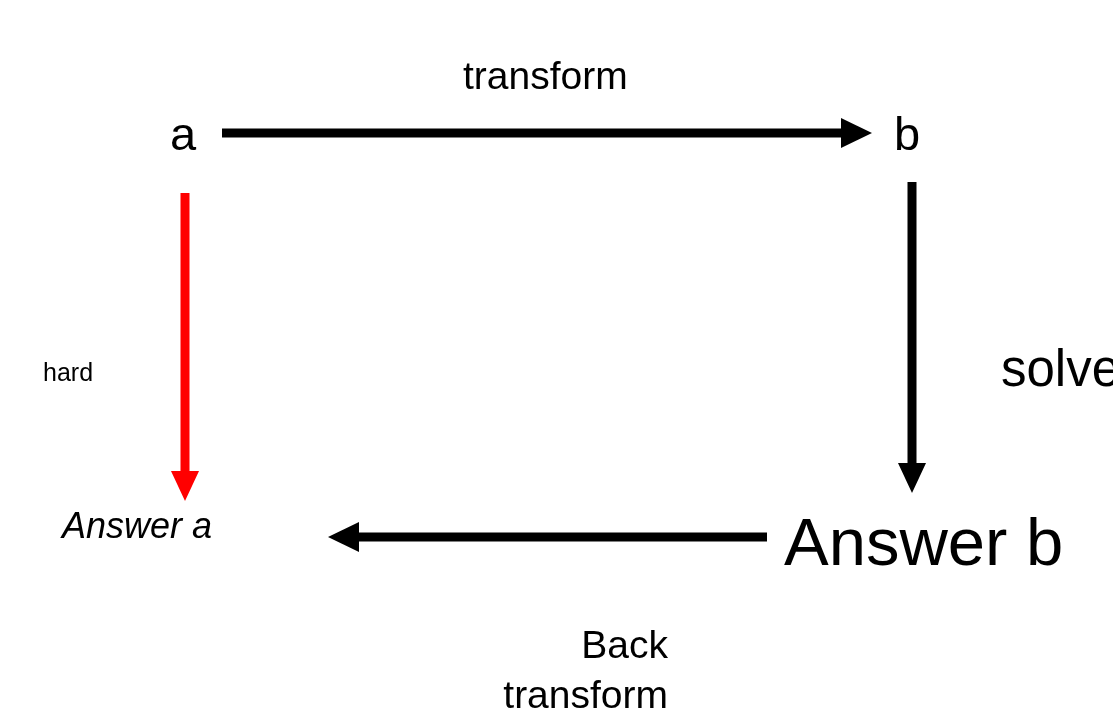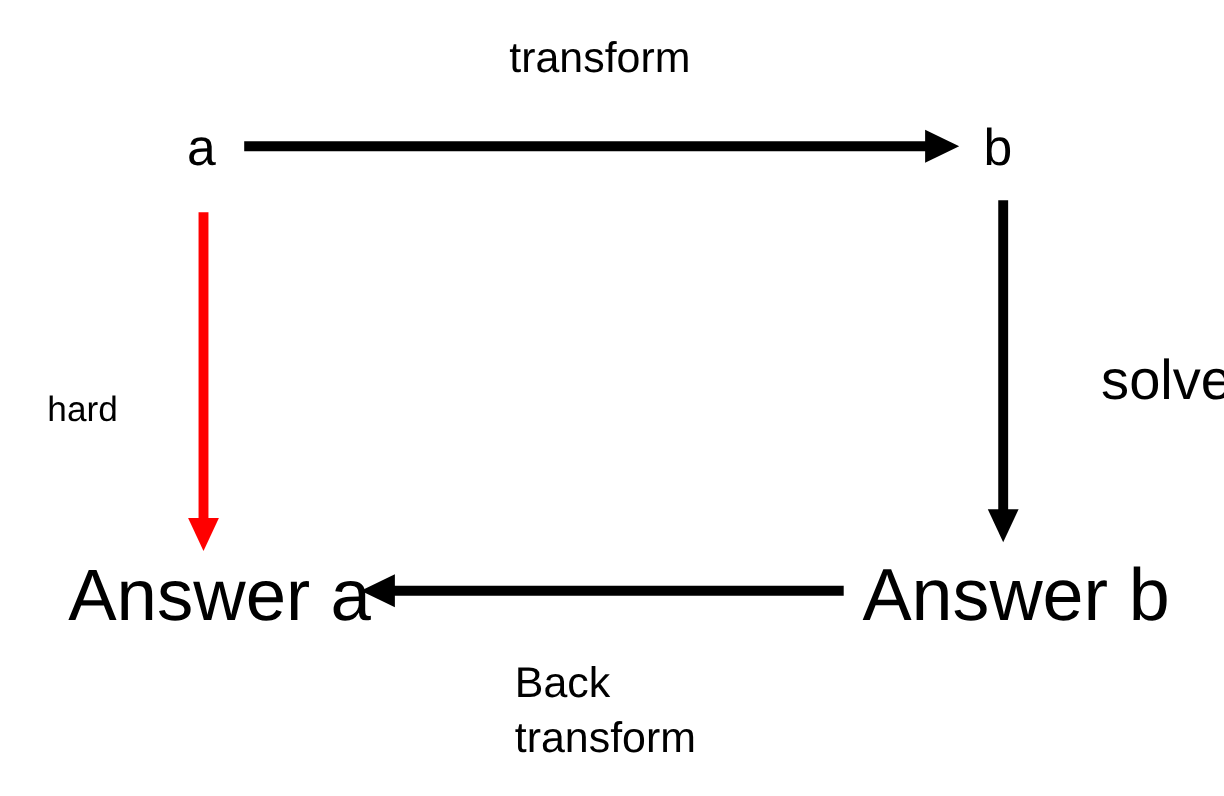--- a/index.html
+++ b/index.html
@@ -32,65 +32,67 @@
     line-height: 1;
     font-weight: 400;
     color: #000000;
   }
   .edge-label {
     position: absolute;
     white-space: nowrap;
     line-height: 1;
     font-weight: 400;
     color: #000000;
+    margin-top: 23px;
   }
 
   
   #node-a {
     left: 170px;
     top: 110px;
     font-size: 47px;
   }
   #node-b {
     left: 894px;
     top: 110px;
     font-size: 47px;
   }
   #node-answer-a {
     left: 62px;
     top: 508px;
-    font-size: 66px;
+    font-size: 36px;
+    font-style: italic;
   }
   #node-answer-b {
     left: 784px;
     top: 508px;
     font-size: 67px;
   }
 
   
   #label-transform {
     left: 463px;
     top: 33px;
     font-size: 39px;
   }
   #label-hard {
     left: 43px;
-    top: 356px;
-    font-size: 32px;
+    top: 337px;
+    font-size: 25px;
   }
   #label-solve {
     left: 1001px;
     top: 320px;
     font-size: 51px;
   }
   #label-back-transform {
     left: 468px;
     top: 597px;
     width: 200px;
-    text-align: left;
+    text-align: right;
     font-size: 39px;
     line-height: 1.28;
   }
 </style>
 </head>
 <body>
 
 <div id="canvas">
 
   <svg id="diagram-svg" viewBox="0 0 1113 724" xmlns="http://www.w3.org/2000/svg">

